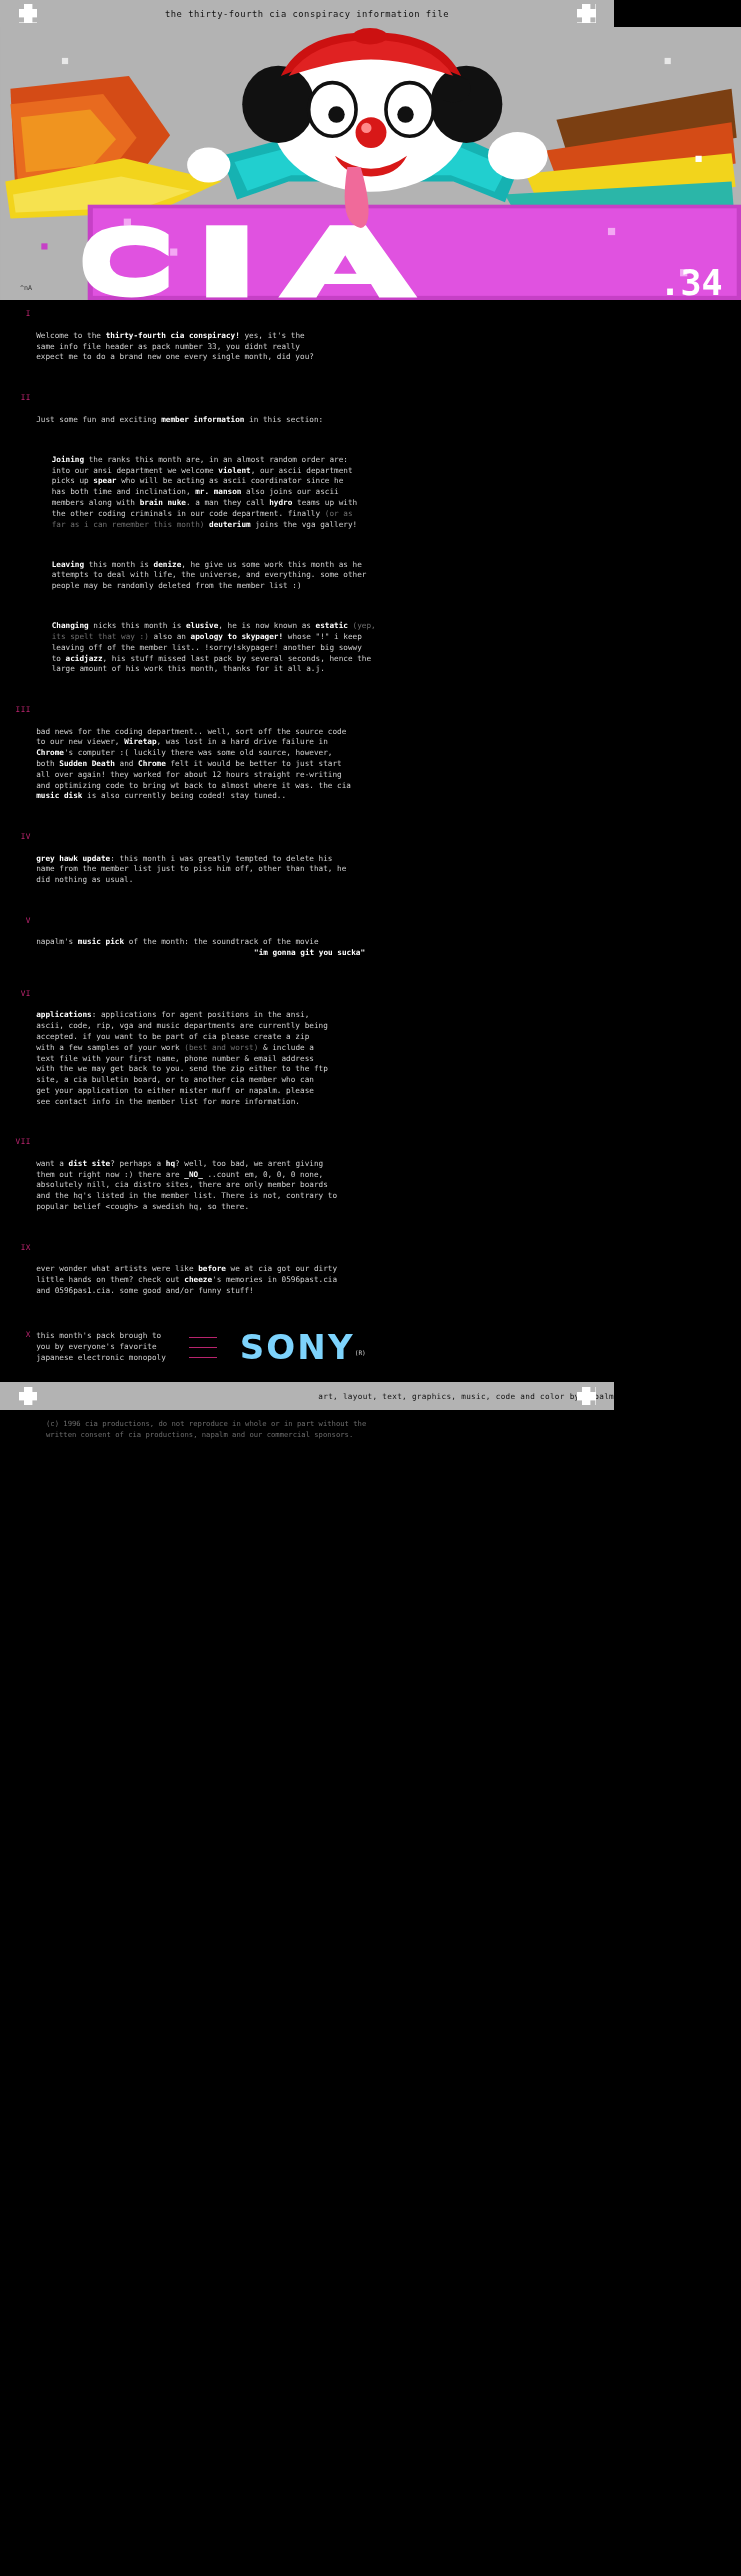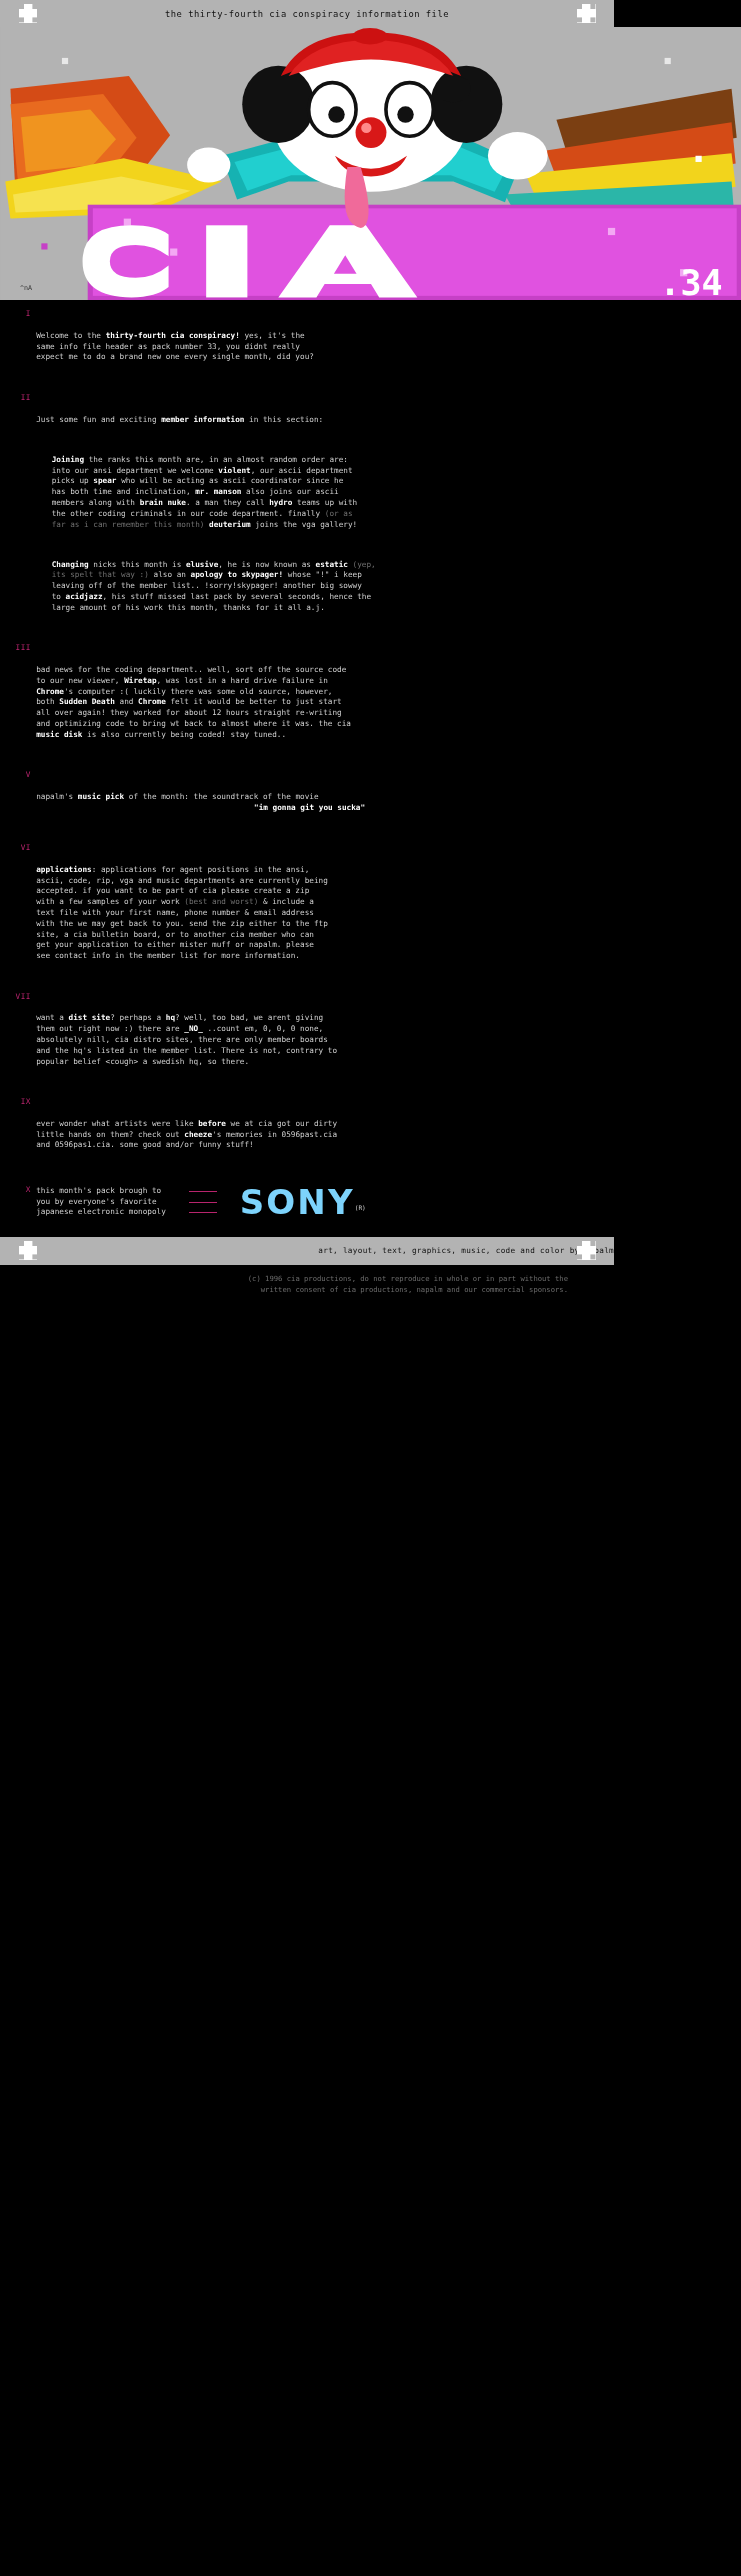--- a/index.html
+++ b/index.html
@@ -103,21 +103,21 @@
     background:#b3b3b3;height:28px;
     display:flex;align-items:center;justify-content:flex-end;
     position:relative;margin:0 0 0 0;
   }
   .credits .ctext{color:#111;font-size:7.7px;letter-spacing:0.3px;}
   .cb-l{left:18.5px;top:4.6px;}
   .cb-r{right:18.5px;top:4.6px;}
 
   .footer{
     padding:9.3px 46px 11.3px 46px;
-    text-align:right;color:#6d6d6d;font-size:7.2px;line-height:10.8px;
+    text-align:left;color:#6d6d6d;font-size:7.2px;line-height:10.8px;
   }
 </style>
 </head>
 <body>
 
 <div class="page">
 
   <div class="header">
     <div class="blk hb-l"></div>
     <div class="title">the thirty-fourth cia conspiracy information file</div>
@@ -209,20 +209,23 @@
       <div class="num">II</div>
       <div class="txt">
         <p>Just some fun and exciting <b>member information</b> in this section:</p>
         <p class="ind"><b>Joining</b> the ranks this month are, in an almost random order are:
 into our ansi department we welcome <b>violent</b>, our ascii department
 picks up <b>spear</b> who will be acting as ascii coordinator since he
 has both time and inclination, <b>mr. manson</b> also joins our ascii
 members along with <b>brain nuke</b>. a man they call <b>hydro</b> teams up with
 the other coding criminals in our code department. finally <span class="dim">(or as
 far as i can remember this month)</span> <b>deuterium</b> joins the vga gallery!</p>
+        <p class="ind"><b>Leaving</b> this month is <b>denize</b>, he give us some work this month as he
+attempts to deal with life, the universe, and everything. some other
+people may be randomly deleted from the member list :)</p>
         <p class="ind"><b>Changing</b> nicks this month is <b>elusive</b>, he is now known as <b>estatic</b> <span class="dim">(yep,
 its spelt that way :)</span> also an <b>apology to skypager!</b> whose "!" i keep
 leaving off of the member list.. !sorry!skypager! another big sowwy
 to <b>acidjazz</b>, his stuff missed last pack by several seconds, hence the
 large amount of his work this month, thanks for it all a.j.</p>
       </div>
     </div>
 
     <div class="row">
       <div class="num">III</div>
@@ -230,20 +233,28 @@
         <p>bad news for the coding department.. well, sort off the source code
 to our new viewer, <b>Wiretap</b>, was lost in a hard drive failure in
 <b>Chrome</b>'s computer :( luckily there was some old source, however,
 both <b>Sudden Death</b> and <b>Chrome</b> felt it would be better to just start
 all over again! they worked for about 12 hours straight re-writing
 and optimizing code to bring wt back to almost where it was. the cia
 <b>music disk</b> is also currently being coded! stay tuned..</p>
       </div>
     </div>
 
+    <div class="row">
+      <div class="num">IV</div>
+      <div class="txt">
+        <p><b>grey hawk update</b>: this month i was greatly tempted to delete his
+name from the member list just to piss him off, other than that, he
+did nothing as usual.</p>
+      </div>
+    </div>
 
     <div class="row">
       <div class="num">V</div>
       <div class="txt">
         <p>napalm's <b>music pick</b> of the month: the soundtrack of the movie
 <span class="ctr"><b>"im gonna git you sucka"</b></span></p>
       </div>
     </div>
 
     <div class="row">

